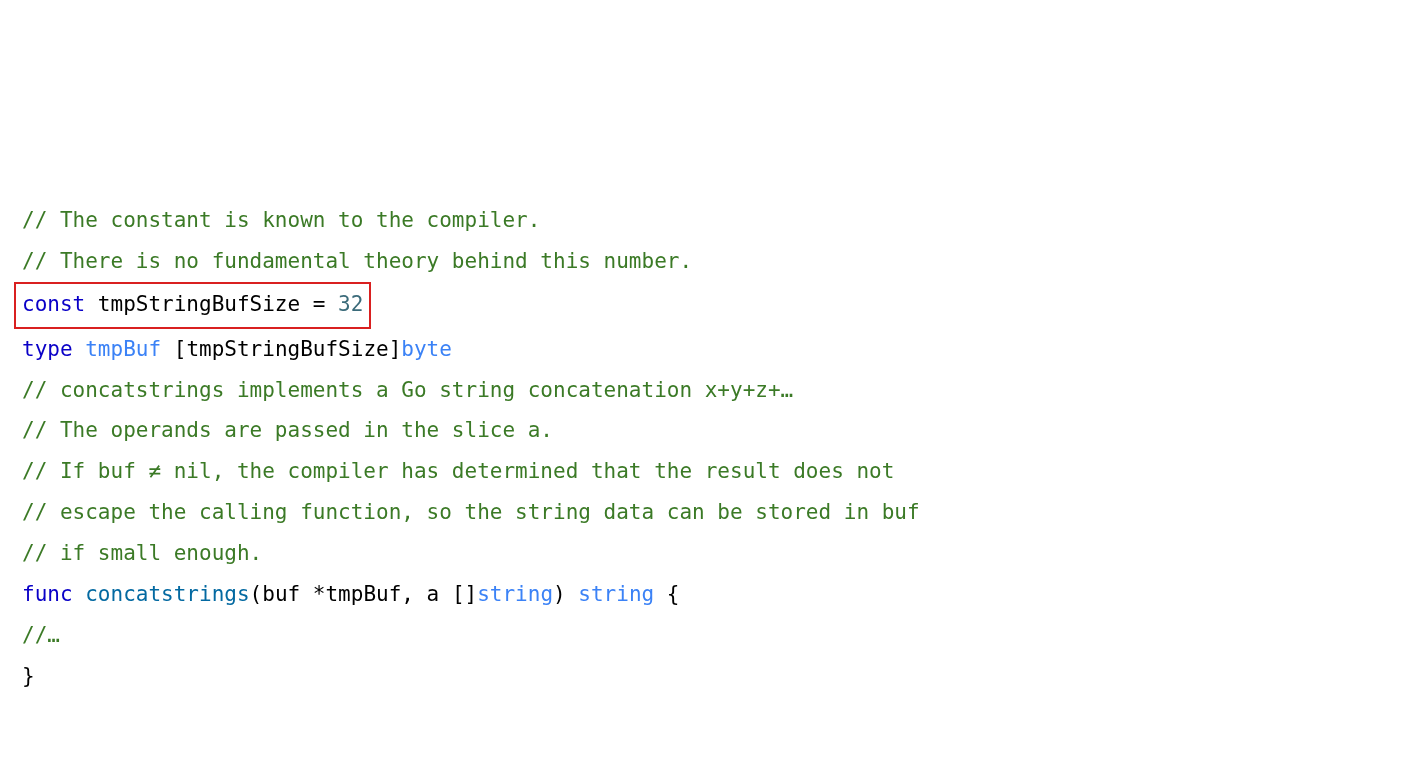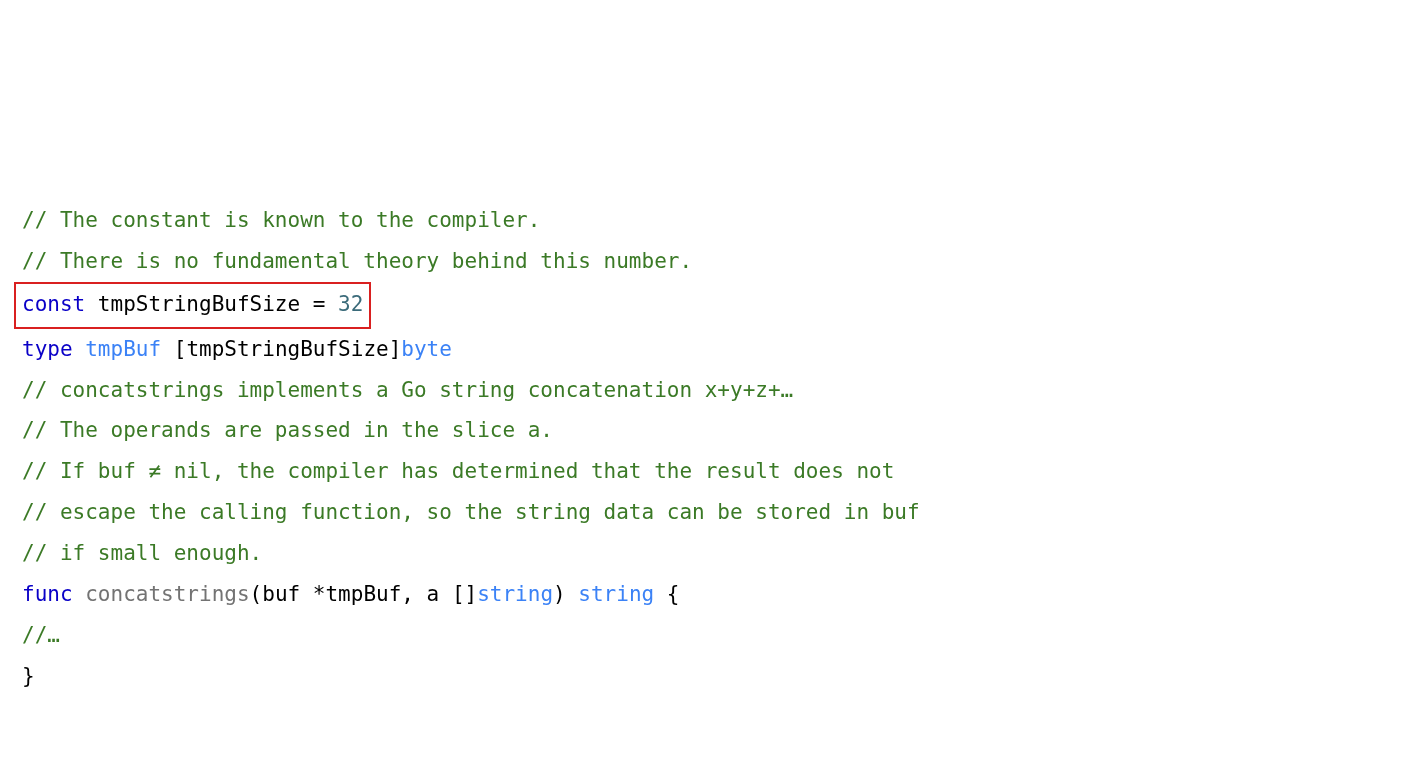--- a/index.html
+++ b/index.html
@@ -9,21 +9,21 @@
   font-size:21px;
   line-height:1.95;
   padding:36px 0 0 22px;
   color:#000;
   white-space:pre;
 }
 .cmt { color:#3b7a26;text-align:center; }
 .kw  { color:#0a00c7; }
 .typ { color:#3b82f6; }
 .num { color:#3b6b7a; }
-.fn  { color:#737373;text-align:right; }
+.fn  { color:#0369a1;text-align:right; }
 .pun { color:#000; }
 .id  { color:#000; }
 .hl {
   display:inline-block;
   border:2px solid #d92020;
   padding:0 6px 2px 6px;
   margin-left:-8px;
   text-align:right;
 }
 .code-line { display:block; }

